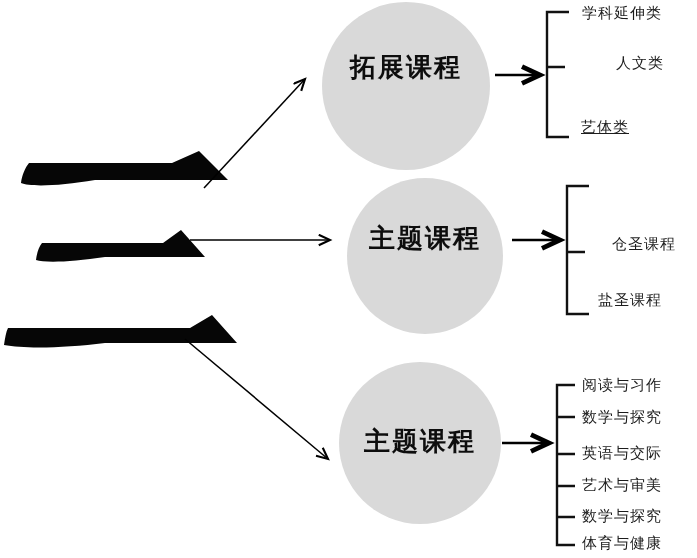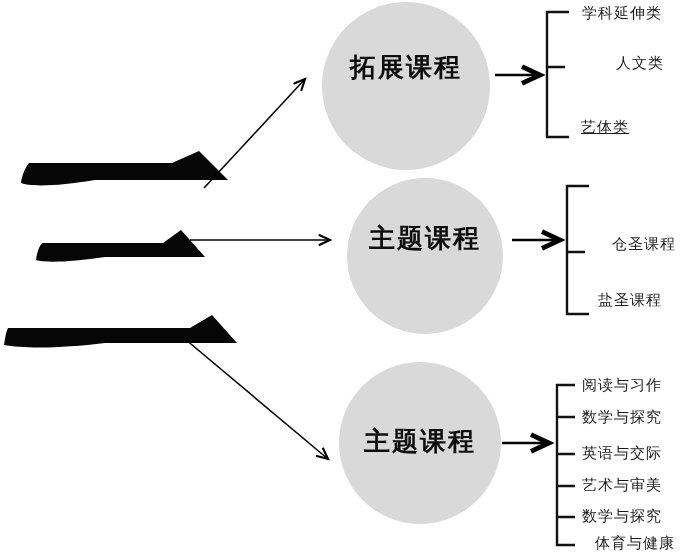--- a/index.html
+++ b/index.html
@@ -79,15 +79,15 @@
   <div class="leaf" style="left:581px; top:116px;text-decoration:underline;">艺体类</div>
 
   <div class="leaf" style="left:600px; top:233px;margin-left:12px;">仓圣课程</div>
   <div class="leaf" style="left:598px; top:289px;">盐圣课程</div>
 
   <div class="leaf" style="left:582px; top:374px;">阅读与习作</div>
   <div class="leaf" style="left:582px; top:406px;">数学与探究</div>
   <div class="leaf" style="left:582px; top:442px;text-align:center;">英语与交际</div>
   <div class="leaf" style="left:582px; top:474px;">艺术与审美</div>
   <div class="leaf" style="left:582px; top:505px;">数学与探究</div>
-  <div class="leaf" style="left:582px; top:532px;margin-left:13px;">体育与健康</div>
+  <div class="leaf" style="left:582px; top:532px;">体育与健康</div>
 
 </div>
 
 </body></html>

